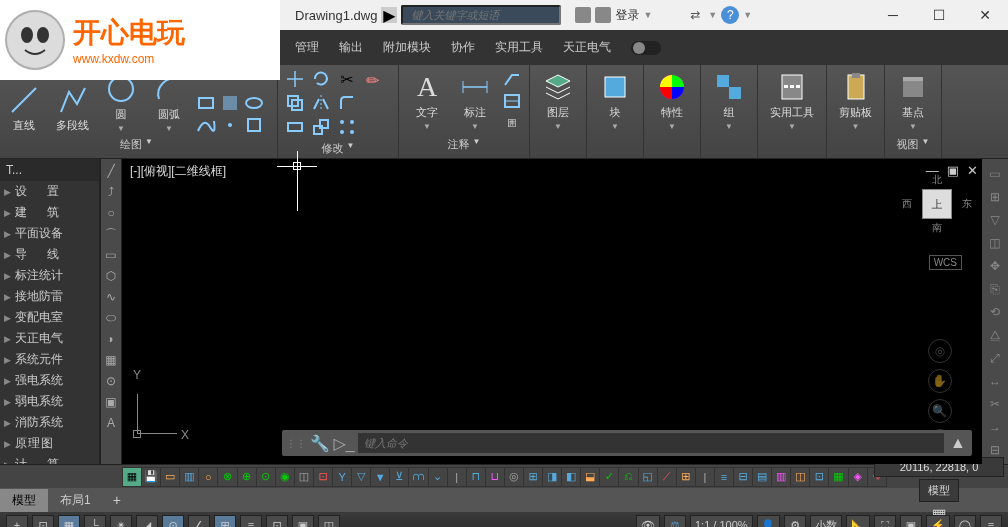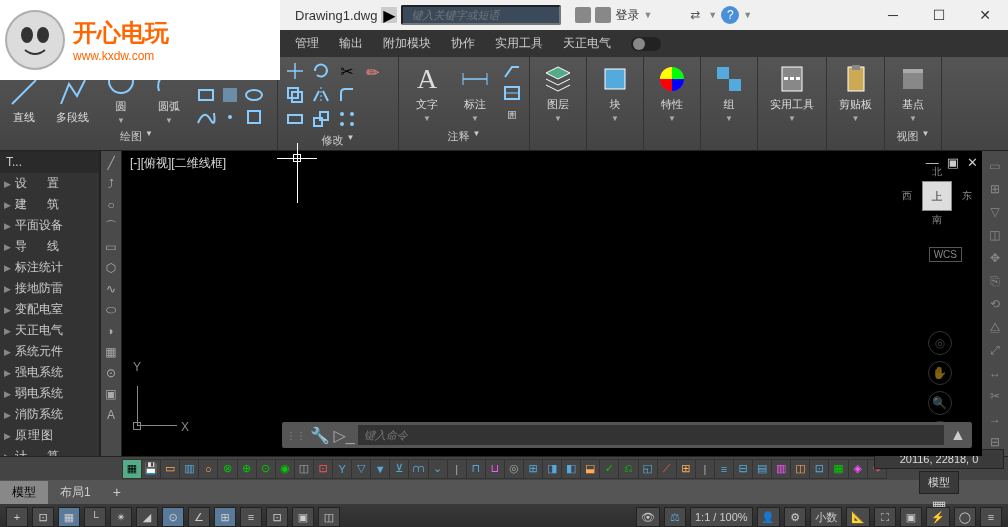--- a/index.html
+++ b/index.html
@@ -1,34 +1,34 @@
 <!DOCTYPE html>
 <html><head>
 <meta charset="utf-8">
 <style>
 * { margin: 0; padding: 0; box-sizing: border-box; font-family: "Microsoft YaHei", sans-serif; }
 body { width: 1008px; height: 527px; background: #e0e0e0; overflow: hidden; position: relative; }
 
 .titlebar { height: 30px; background: #f0f0f0; display: flex; align-items: center; position: relative; }
 .logo-area { width: 280px; height: 80px; position: absolute; top: 0; left: 0; z-index: 100; background: #fff; display: flex; align-items: center; padding: 5px; }
-.logo-text { font-size: 24px; font-weight: bold; color: #ff6600; }
+.logo-text { font-size: 28px; font-weight: bold; color: #ff6600; }
 .logo-sub { font-size: 12px; color: #ff6600; }
 .logo-icon { width: 60px; height: 60px; background: radial-gradient(#fff, #888); border-radius: 50%; margin-right: 8px; position: relative; }
 
 .title-center { position: absolute; left: 295px; display: flex; align-items: center; gap: 4px; }
 .doc-name { font-size: 13px; color: #333; }
 .search-box { background: #3a4a5a; color: #ccc; padding: 2px 8px; font-size: 11px; font-style: italic; width: 160px; height: 20px; border-radius: 2px; }
 .search-play { width: 16px; height: 16px; background: #ccc; display: flex; align-items: center; justify-content: center; }
 .login-area { display: flex; align-items: center; gap: 4px; color: #333; font-size: 12px; margin-left: 10px; }
 .login-icon { width: 16px; height: 16px; background: #888; border-radius: 2px; }
 .tb-icon { width: 18px; height: 18px; display: flex; align-items: center; justify-content: center; font-size: 12px; color: #555; cursor: pointer; }
 .win-controls { position: absolute; right: 0; top: 0; display: flex; }
 .win-btn { width: 46px; height: 30px; display: flex; align-items: center; justify-content: center; font-size: 14px; color: #333; cursor: pointer; }
 
-.menu-tabs { height: 27px; background: #333; display: flex; align-items: center; padding-left: 285px; gap: 0; }
+.menu-tabs { height: 35px; background: #333; display: flex; align-items: center; padding-left: 285px; gap: 0; }
 .menu-tab { color: #ccc; font-size: 12px; padding: 3px 10px; cursor: pointer; }
 .menu-toggle { width: 30px; height: 14px; background: #222; border-radius: 7px; margin-left: 10px; position: relative; }
 .menu-toggle::after { content: ''; position: absolute; width: 12px; height: 12px; background: #888; border-radius: 50%; top: 1px; left: 2px; }
 
 .ribbon { height: 94px; background: linear-gradient(#555, #444); display: flex; padding-left: 0; border-bottom: 1px solid #222; }
 .ribbon-panel { border-right: 1px solid #333; padding: 4px 6px; display: flex; flex-direction: column; justify-content: space-between; }
 .ribbon-panel-title { text-align: center; color: #ccc; font-size: 11px; padding: 2px 0; display: flex; justify-content: center; gap: 3px; }
 .ribbon-panel-title .dd { font-size: 8px; }
 .ribbon-content { display: flex; gap: 4px; flex: 1; }
 .ribbon-big-btn { display: flex; flex-direction: column; align-items: center; gap: 2px; padding: 2px 6px; cursor: pointer; }

